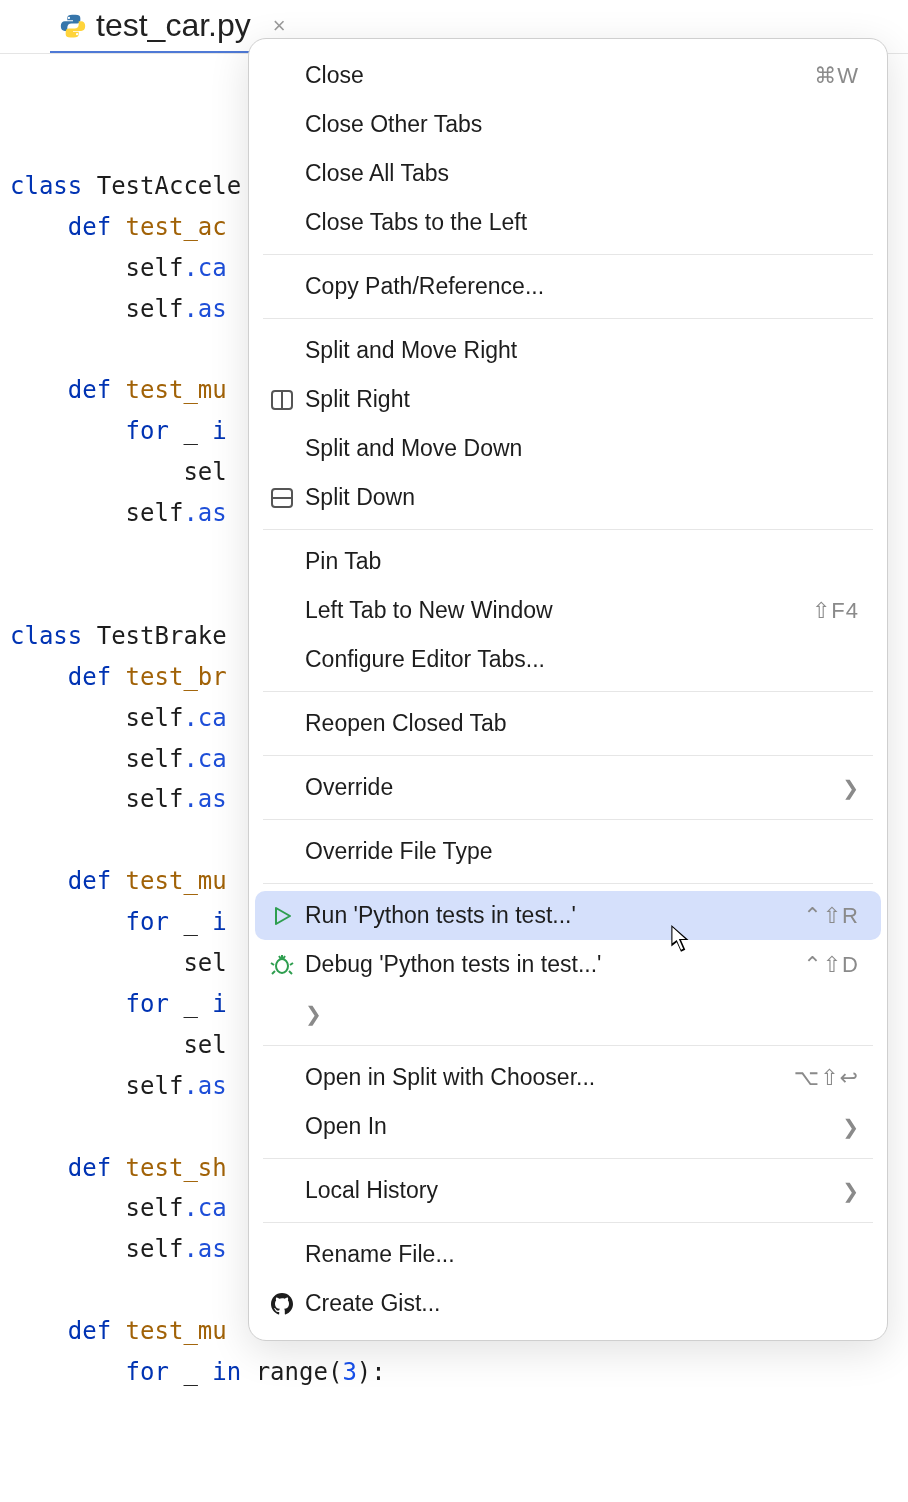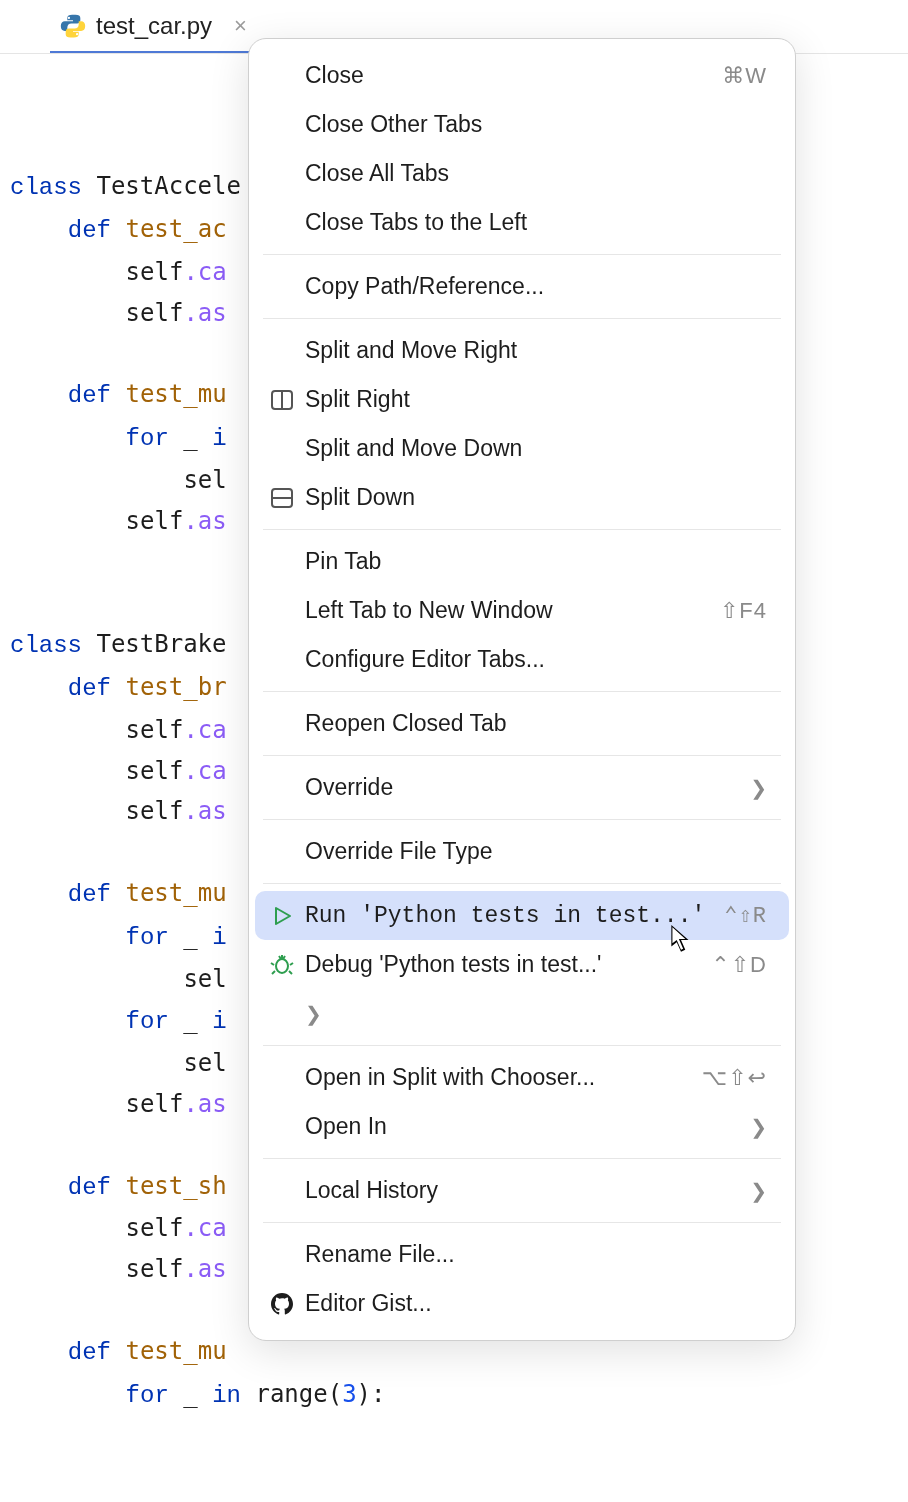--- a/index.html
+++ b/index.html
@@ -23,67 +23,67 @@
   .tab {
     display: flex;
     align-items: center;
     gap: 10px;
     height: 100%;
     padding: 0 18px 0 10px;
     border-bottom: 2px solid transparent;
     position: relative;
   }
   .tab.active { border-bottom-color: #4e79d6; }
-  .tab-label { font-size: 24px; color: #222; }
+  .tab-label { font-size: 32px; color: #222; }
   .python-file-icon svg { width: 26px; height: 26px; display: block; }
   .tab-close {
     margin-left: 12px;
     color: #9b9b9b;
     font-size: 22px;
     line-height: 1;
   }
 
   
   .code {
     font-family: "Menlo", "Consolas", monospace;
     font-size: 24px;
     line-height: 40.9px;
     white-space: pre;
     padding: 30px 0 0 10px;
     color: #1d1d1d;
   }
-  .kw  { color: #0033b3; font-family: Liberation Mono, monospace; }           
+  .kw  { color: #0033b3; }           
   .fn  { color: #a16207; }           
-  .slf { color: #8b5cf6; }           
+  .slf { color: #1d4ed8; }           
   .num { color: #1750eb; }
 
   
   .context-menu {
     position: absolute;
     left: 248px;
     top: 38px;
-    width: 548px;
+    width: 640px;
     background: #ffffff;
     border: 1px solid #cfcfcf;
     border-radius: 18px;
     box-shadow: 0 10px 40px rgba(0,0,0,0.12);
     padding: 12px 0;
   }
   .menu-item {
     display: flex;
     align-items: center;
     height: 49px;
     padding: 0 22px 0 50px;
     font-size: 23px;
     color: #1d1d1d;
     position: relative;
     border-radius: 10px;
     margin: 0 6px;
   }
-  .menu-item.highlight { background: #d5e0fb; font-family: Liberation Mono, monospace; }
+  .menu-item.highlight { background: #d5e0fb; }
   .menu-item .label { flex: 1 1 auto; white-space: nowrap; overflow: hidden; text-overflow: ellipsis; }
   .menu-item .shortcut { color: #8a8a8a; font-size: 22px; letter-spacing: 1px; }
   .menu-item .chevron { color: #8a8a8a; font-size: 20px; }
   .menu-sep {
     height: 1px;
     background: #e6e6e6;
     margin: 7px 14px;
   }
   .menu-icon {
     position: absolute;
@@ -271,21 +271,21 @@
     <div class="menu-sep"></div>
     <div class="menu-item">
       <span class="label">Rename File...</span>
     </div>
     <div class="menu-item">
       <span class="menu-icon">
         <svg viewBox="0 0 24 24">
           <path fill="#1d1d1d" d="M12 1C5.9 1 1 5.9 1 12c0 4.9 3.2 9 7.5 10.4.5.1.7-.2.7-.5v-2c-3 .7-3.7-1.3-3.7-1.3-.5-1.3-1.2-1.6-1.2-1.6-1-.7.1-.7.1-.7 1.1.1 1.7 1.1 1.7 1.1 1 1.7 2.6 1.2 3.2.9.1-.7.4-1.2.7-1.5-2.4-.3-5-1.2-5-5.4 0-1.2.4-2.2 1.1-2.9-.1-.3-.5-1.4.1-2.9 0 0 .9-.3 3 1.1.9-.2 1.8-.4 2.8-.4s1.9.1 2.8.4c2.1-1.4 3-1.1 3-1.1.6 1.5.2 2.6.1 2.9.7.8 1.1 1.7 1.1 2.9 0 4.2-2.6 5.1-5 5.4.4.3.8 1 .8 2.1v3.1c0 .3.2.6.7.5C19.8 21 23 16.9 23 12c0-6.1-4.9-11-11-11z"></path>
         </svg>
       </span>
-      <span class="label">Editor Gist...</span>
+      <span class="label">Create Gist...</span>
     </div>
   </div>
 
 <div class="cursor-arrow">
   <svg viewBox="0 0 20 28">
       <path fill="#000" d="M1 1l0 20 5-4 4 9 4-2-4-9 7 0z"></path>
       <path fill="#fff" d="M2 3l0 15 4-3 4 9 2-1-4-9 6 0z"></path>
     </svg>
 </div>
 

